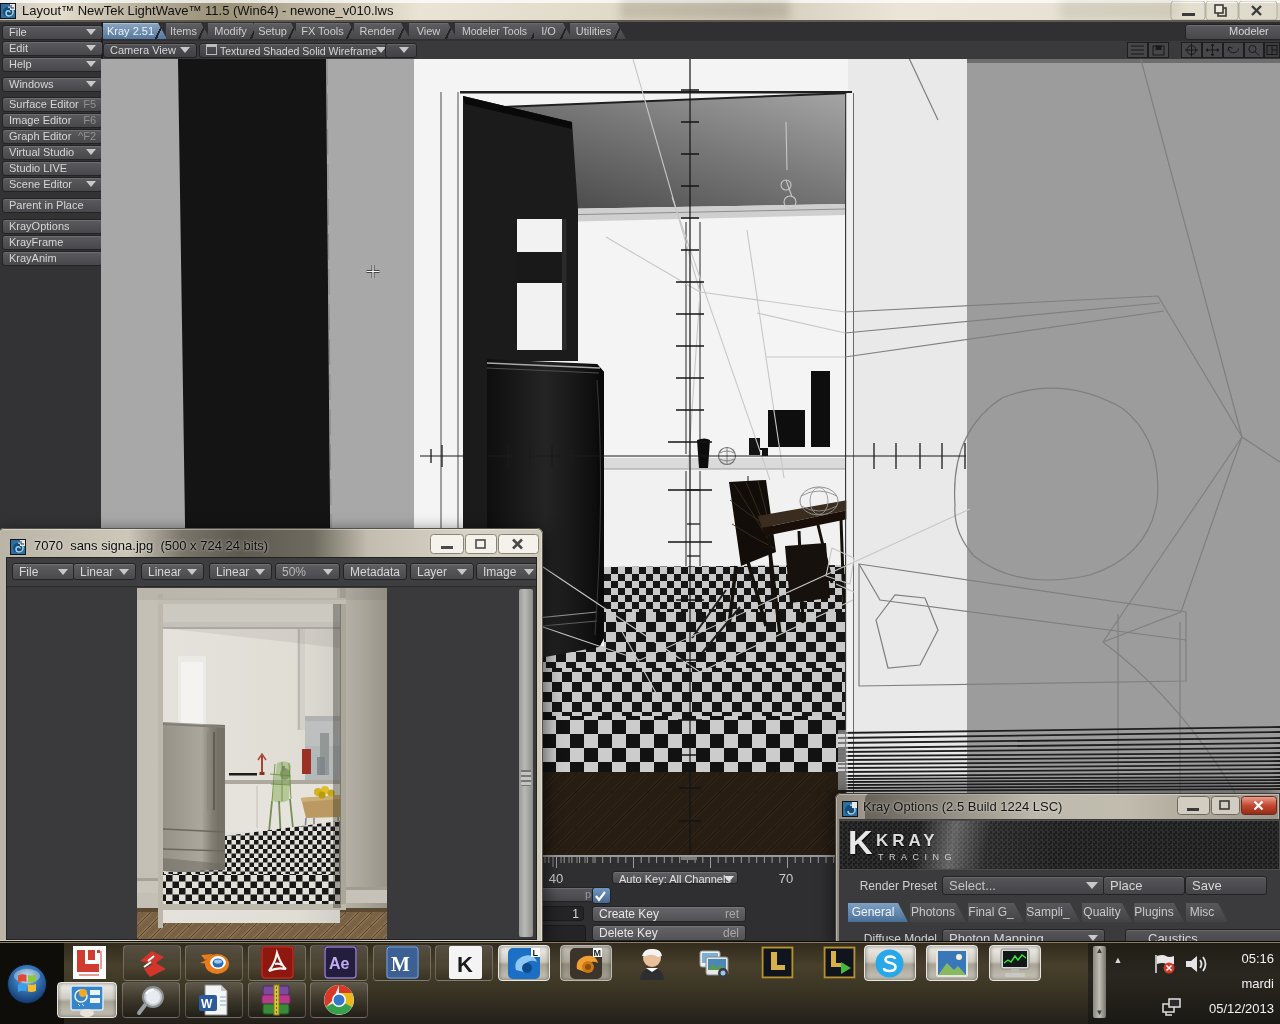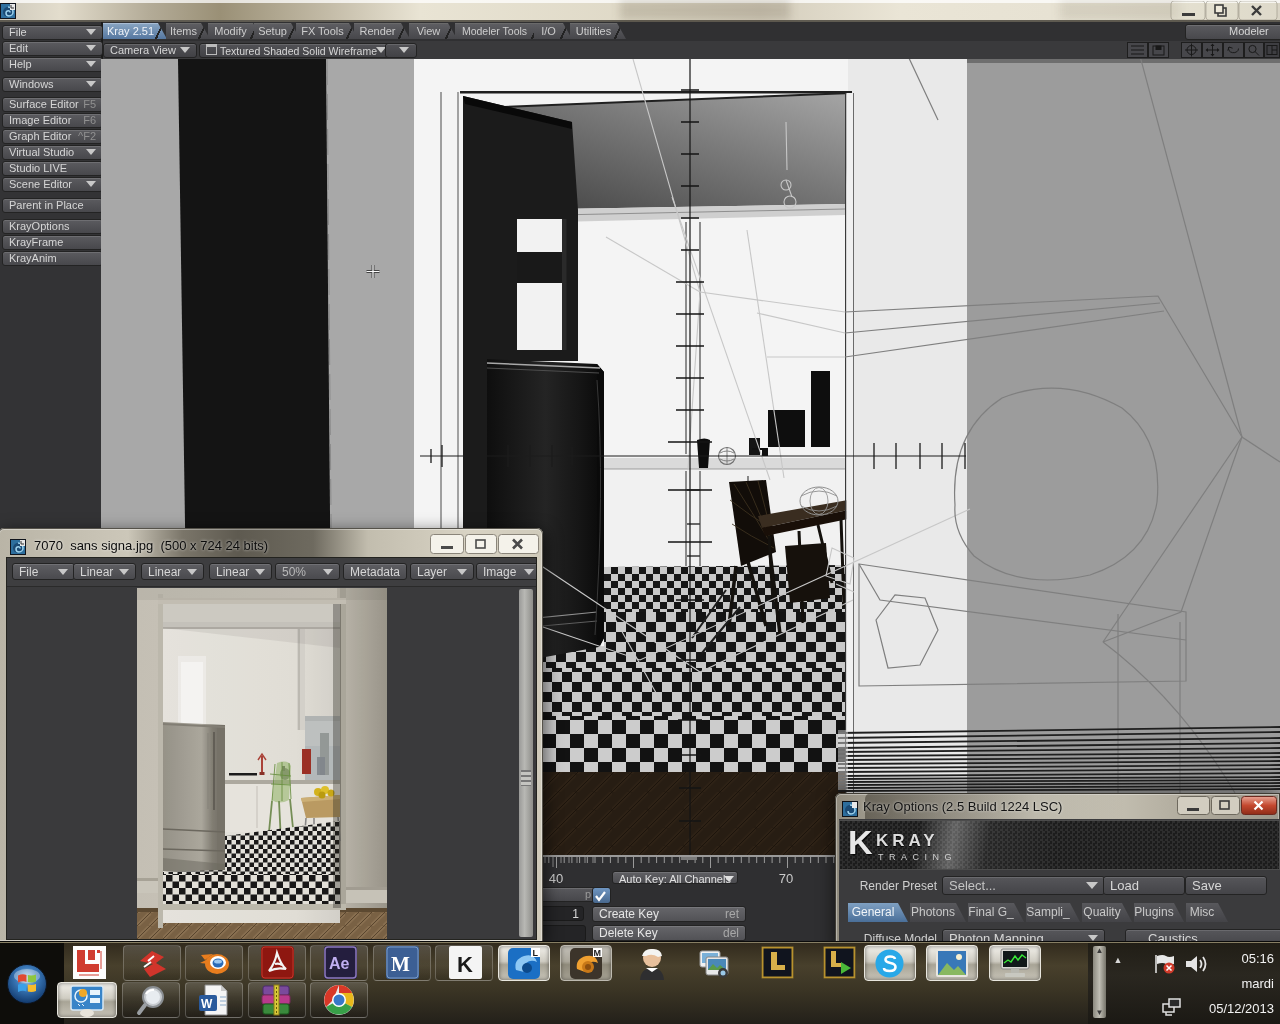--- a/index.html
+++ b/index.html
@@ -23,20 +23,21 @@
  <div class="abs" style="left:1060px;top:0;width:120px;height:20px;background:rgba(80,70,50,.12);filter:blur(5px);"></div>
 
  <svg class="abs" style="left:0;top:3px" width="17" height="17">
         <rect x="0" y="0" width="16" height="16" fill="#10141c"></rect>
         <rect x="1" y="1" width="14" height="14" fill="#2e6f9e"></rect>
         <circle cx="8" cy="9" r="5" fill="#1b4a74"></circle>
         <path d="M8 4 a5 5 0 0 1 5 5 a4 4 0 0 1 -4 4 a3 3 0 0 1 -3 -3 a2.3 2.3 0 0 1 2.3-2.3 a1.8 1.8 0 0 1 1.8 1.8" fill="none" stroke="#9fd4ef" stroke-width="1.5"></path>
         <rect x="10" y="1" width="5" height="6" fill="#e8e8e8"></rect>
         <path d="M11 2 v3 h3" fill="none" stroke="#333" stroke-width="1"></path>
       </svg>
+ <div class="abs" style="left:22px;top:3px;font-size:13px;color:#101010;">Layout™ NewTek LightWave™ 11.5 (Win64) - newone_v010.lws</div>
 
  <svg class="abs" style="left:1170px;top:1px" width="108" height="20">
   <rect x="1" y="0" width="34" height="19" rx="3" fill="rgba(250,246,232,.16)" stroke="rgba(90,85,70,.32)"></rect>
   <rect x="36" y="0" width="32" height="19" rx="3" fill="rgba(250,246,232,.16)" stroke="rgba(90,85,70,.32)"></rect>
   <rect x="69" y="0" width="38" height="19" rx="3" fill="rgba(250,246,232,.16)" stroke="rgba(90,85,70,.32)"></rect>
   <rect x="12" y="12" width="13" height="3" fill="#3c3c3c"></rect>
   <rect x="48" y="7" width="8" height="8" fill="none" stroke="#3c3c3c" stroke-width="1.6"></rect>
   <rect x="45" y="4" width="8" height="8" fill="#efeadb" stroke="#3c3c3c" stroke-width="1.6"></rect>
   <path d="M82 5 l9 9 m0 -9 l-9 9" stroke="#3c3c3c" stroke-width="2.4"></path>
  </svg>
@@ -618,21 +619,21 @@
 
  <div class="abs" style="left:4px;top:27px;width:441px;height:50px;background:repeating-conic-gradient(#2e2e2e 0 25%,#1c1c1c 0 50%) 0 0/5px 5px;border:1px solid #4c4c4c;box-sizing:border-box;">
   <div class="abs" style="left:0;top:0;width:439px;height:48px;background:linear-gradient(100deg,rgba(255,255,255,0) 18%,rgba(255,255,255,.30) 26%,rgba(255,255,255,.05) 34%,rgba(255,255,255,0) 50%);"></div>
   <div class="abs" style="left:8px;top:2px;font-size:34px;font-weight:bold;color:#e8e8e8;text-shadow:1px 1px 2px #000;">K</div>
   <div class="abs" style="left:36px;top:10px;font-size:17px;font-weight:bold;letter-spacing:4px;color:#dcdcdc;text-shadow:0 1px 1px #000;">KRAY</div>
   <div class="abs" style="left:38px;top:31px;font-size:9px;letter-spacing:5.5px;color:#cfcfcf;">TRACING</div>
  </div>
 
  <div class="abs" style="left:8px;top:86px;width:94px;font-size:12px;color:#cfcfcf;text-align:right;white-space:nowrap;">Render Preset</div>
  <div class="lwbtn" style="left:107px;top:83px;width:155px;height:17px;font-size:13px;line-height:18px;color:#c4c4c4;background:linear-gradient(#56565a,#444448);">Select...<span class="dd" style="top:5px;border-left-width:6px;border-right-width:6px;border-top-width:7px;"></span></div>
- <div class="lwbtn" style="left:268px;top:83px;width:74px;height:17px;font-size:13px;line-height:18px;background:linear-gradient(#56565a,#444448);">Load</div>
+ <div class="lwbtn" style="left:268px;top:83px;width:74px;height:17px;font-size:13px;line-height:18px;background:linear-gradient(#56565a,#444448);">Place</div>
  <div class="lwbtn" style="left:350px;top:83px;width:74px;height:17px;font-size:13px;line-height:18px;background:linear-gradient(#56565a,#444448);">Save</div>
 
  <div class="ktab" style="left:13px;top:110px;width:60px;background:linear-gradient(#7fa0c2,#4a6f99);color:#f0f4f8;">General</div>
  <div class="ktab" style="left:75px;top:110px;width:56px;">Photons</div>
  <div class="ktab" style="left:133px;top:110px;width:56px;">Final G_</div>
  <div class="ktab" style="left:191px;top:110px;width:54px;">Sampli_</div>
  <div class="ktab" style="left:247px;top:110px;width:50px;">Quality</div>
  <div class="ktab" style="left:299px;top:110px;width:50px;">Plugins</div>
  <div class="ktab" style="left:351px;top:110px;width:42px;">Misc</div>
 

